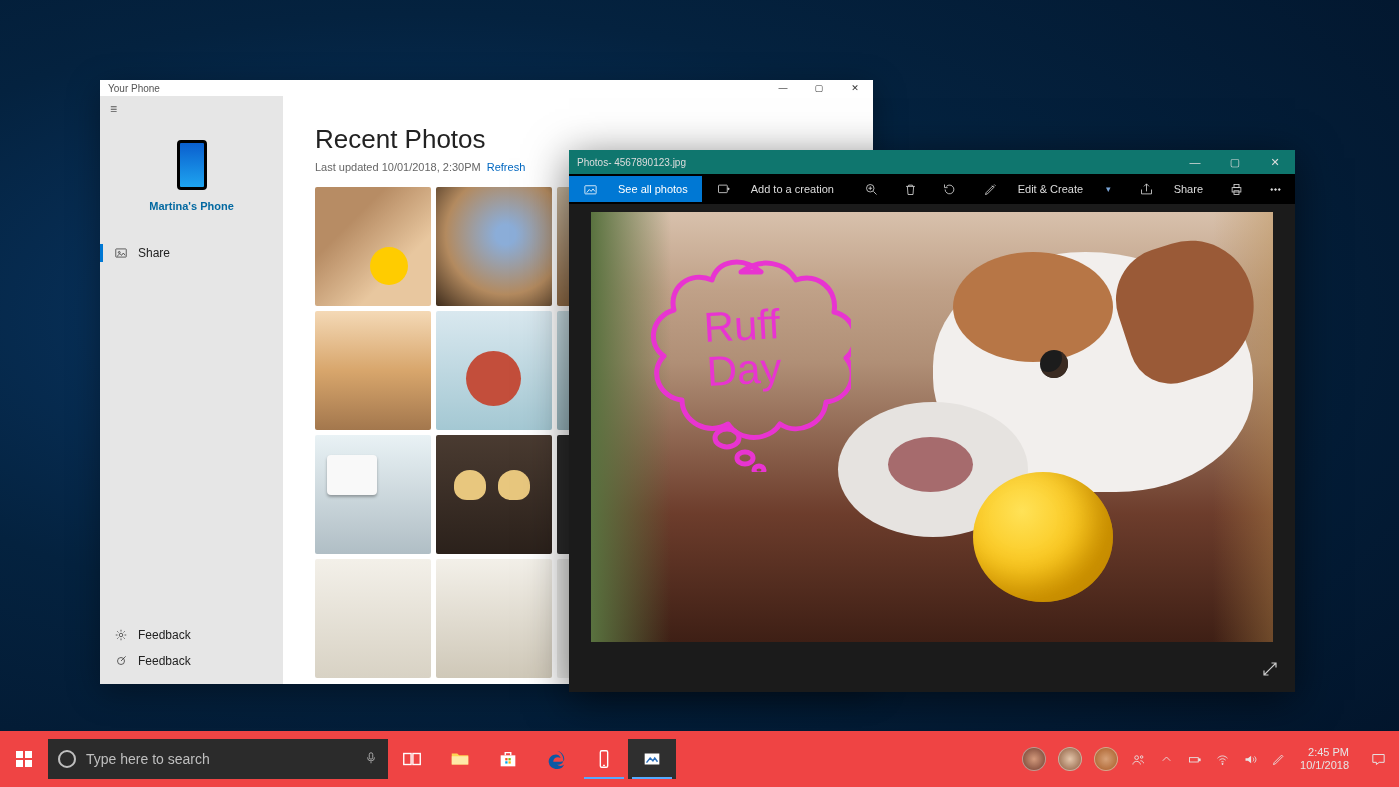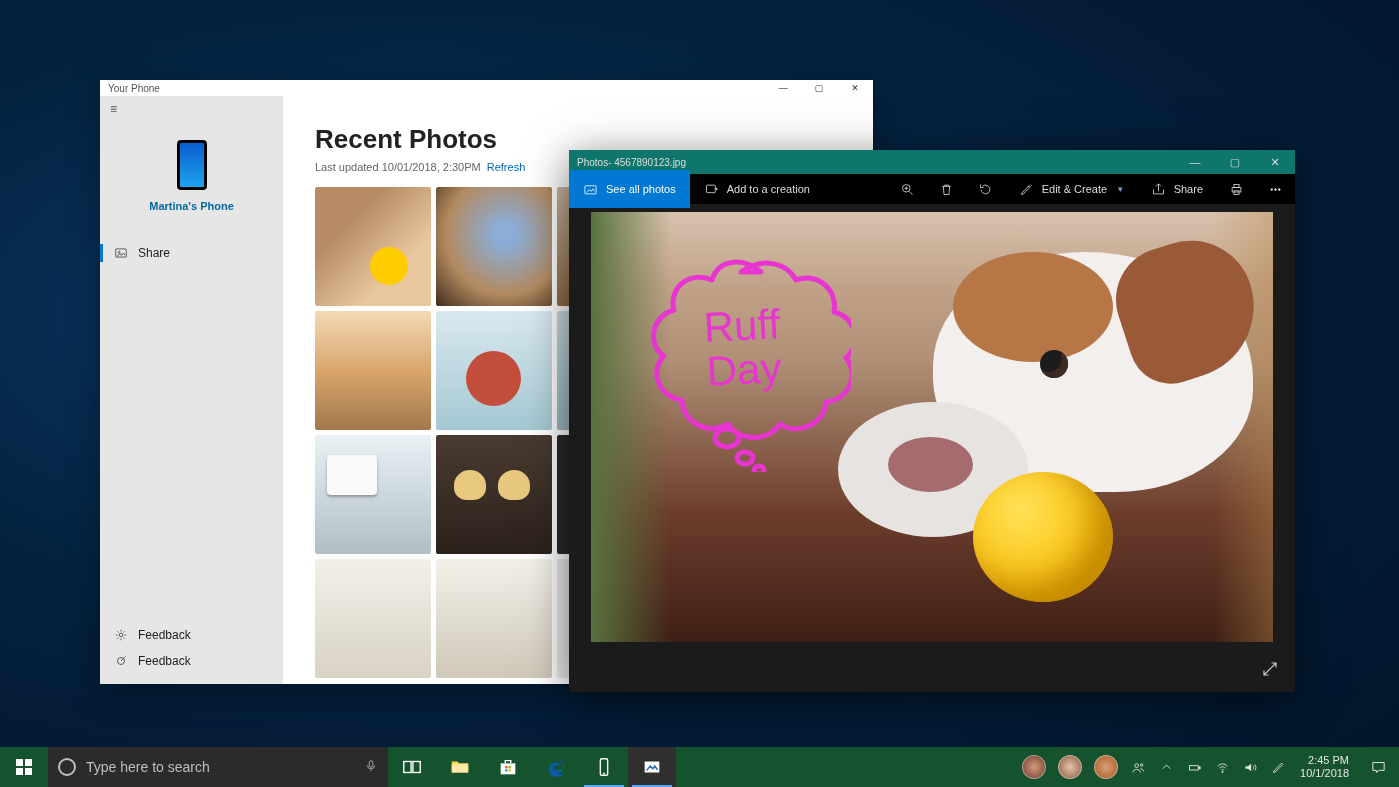--- a/index.html
+++ b/index.html
@@ -50,21 +50,21 @@
     cursor:pointer; position:relative;
   }
   .yp-nav-item.active::before {
     content:""; position:absolute; left:0; top:4px; bottom:4px; width:3px; background:#0078d4;
   }
   .yp-nav-item svg { width:14px; height:14px; stroke:#333; fill:none; stroke-width:1.3;}
   .yp-bottom { position:absolute; bottom:10px; left:0; right:0; }
   .yp-bottom .yp-nav-item { font-size:12px; }
 
   .yp-main { flex:1; padding: 28px 20px 10px 32px; background:#fff; overflow:hidden; }
-  .yp-main h1 { font-size: 26px; font-weight:700; color:#222; }
+  .yp-main h1 { font-size: 26px; font-weight:400; color:#222; }
   .yp-sub { font-size: 11px; color:#666; margin-top:6px; display:flex; gap:6px;}
   .yp-sub a { color:#0067c0; text-decoration:none; cursor:pointer;}
   .grid { margin-top: 14px; display:grid; grid-template-columns: 116px 116px 116px; gap:5px; }
   .thumb { width:116px; height:119px; border-radius:2px; }
   
   .t1 { background: linear-gradient(135deg,#b78c64 30%,#e8c79f 70%); position:relative;}
   .t1::after{content:"";position:absolute;left:55px;top:60px;width:38px;height:38px;background:#ffcc00;border-radius:50%;}
   .t2 { background: radial-gradient(circle at 60% 40%,#8badd8 10%,#b38a5f 60%,#3e2c1c 100%); }
   .t3 { background: linear-gradient(#c9b9a1,#8f6a45); }
   .t4 { background: linear-gradient(#f4d9b6,#d8a66c,#a3774d); }
@@ -94,21 +94,21 @@
     height: 24px; background:#0f766e;
     display:flex; align-items:center; justify-content:space-between;
     color:#ddd; font-size:10px; padding-left:8px;
   }
   .ph-titlebar .ctrls { display:flex; }
   .ph-titlebar .tbtn { width:40px; height:24px; display:flex; align-items:center; justify-content:center; color:#ddd; font-size:11px;}
   .ph-toolbar {
     height: 30px; background:#000; display:flex; align-items:center;
     color:#ddd; font-size:11px; gap:0;
   }
-  .ph-btn { display:flex; align-items:center; gap:8px; padding:0 14px; height:38px; cursor:pointer;}
+  .ph-btn { display:flex; align-items:center; gap:20px; padding:0 14px; height:26px; cursor:pointer;}
   .ph-btn svg{width:15px;height:15px;stroke:#ddd;fill:none;stroke-width:1.3;}
   .ph-btn.icononly { padding: 0 12px; justify-content:center;}
   .ph-btn.seeall { background:#0078d4; color:#fff;}
   .ph-btn.seeall svg{stroke:#fff;}
   .ph-spacer { flex:1;}
   .chev-down{font-size:9px;color:#7aa5d7;margin-left:3px;}
   .ph-canvas {
     position:relative; margin: 8px 22px 14px 22px;
     height: 430px;
     background: linear-gradient(180deg,#d8c1ac 0%,#c0a188 18%,#b08f76 35%,#6d3d2c 70%,#3e1f15 100%);
@@ -132,21 +132,21 @@
     font-family: "Brush Script MT","Comic Sans MS",cursive;
     color:#e834d1; font-size:42px; line-height:1.05; transform:rotate(-3deg);
     text-align:center; width:160px;
   }
   .expand-icon{ position:absolute; right:16px; bottom:10px; color:#ccc;}
   .expand-icon svg{width:18px;height:18px;stroke:#ccc;fill:none;stroke-width:1.6;}
 
   
   .taskbar {
     position:absolute; left:0; right:0; bottom:0;
-    height: 40px; background:#14532d;
+    height: 56px; background:#ef4444;
     display:flex; align-items:center; color:#fff;
   }
   .tb-start{width:48px;height:40px;display:flex;align-items:center;justify-content:center;}
   .tb-start svg{width:16px;height:16px;fill:#fff;}
   .tb-search{
     width:340px;height:40px;background:#2b2b2b;
     display:flex;align-items:center;padding:0 10px;gap:10px;color:#bfbfbf;font-size:14px;
   }
   .tb-search .circle{width:18px;height:18px;border:2px solid #bfbfbf;border-radius:50%;}
   .tb-mic{margin-left:auto;color:#bfbfbf;}

